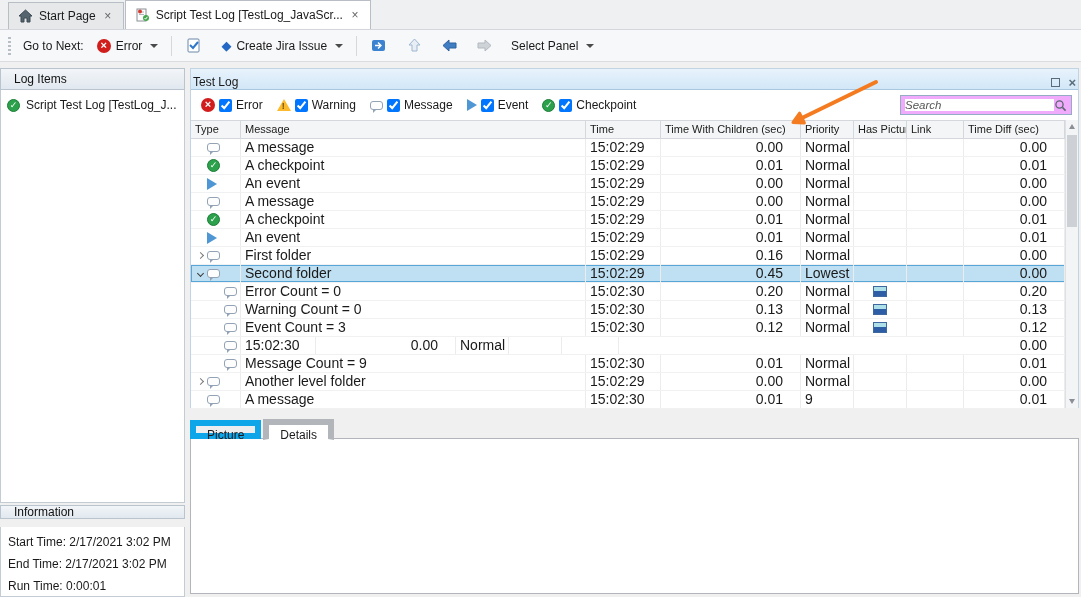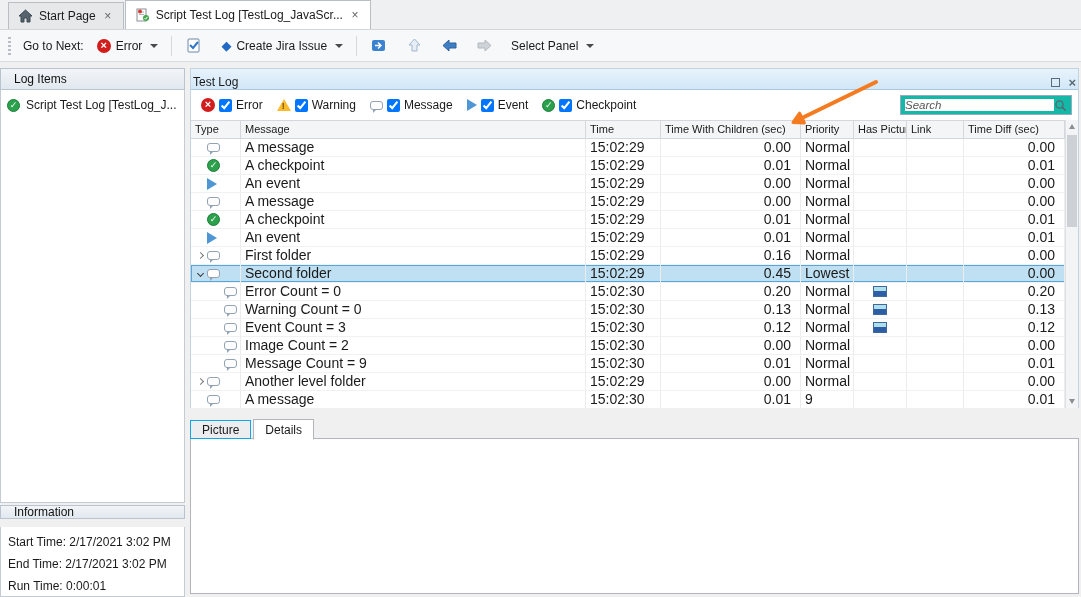--- a/index.html
+++ b/index.html
@@ -45,52 +45,52 @@
   
   .tl-panel { position:absolute; left:190px; top:68px; width:889px; height:340px; background:#fff; border:1px solid #c2d3e2; }
   .tl-head { height:21px; background:linear-gradient(180deg,#e8f3fc,#d2e7f7); border-bottom:1px solid #aac7e0; display:flex; align-items:flex-end; padding:0 2px; }
   .tl-head-controls { margin-left:auto; display:flex; align-items:center; gap:8px; }
   .float-btn { width:9px; height:9px; border:1px solid #5a6b7a; display:inline-block; }
   .close-btn { color:#5a6b7a; font-size:13px; line-height:13px; font-weight:bold; }
 
   .filterbar { height:30px; display:flex; align-items:center; gap:14px; padding:0 10px; background:#fff; position:relative; }
   .fgroup { display:flex; align-items:center; gap:4px; }
   .fcb { width:13px; height:13px; }
-  .searchbox { position:absolute; right:6px; top:5px; width:172px; height:20px; border:1px solid #94adc4; background:#14b8a6; display:flex; align-items:center; padding:0 4px; }
+  .searchbox { position:absolute; right:6px; top:5px; width:172px; height:20px; border:1px solid #94adc4; background:#f0abfc; display:flex; align-items:center; padding:0 4px; }
   .searchbox input { border:none; outline:none; flex:1; font-family:"Liberation Sans",sans-serif; font-size:11.5px; min-width:0; }
   .searchbox input::placeholder { font-style:italic; color:#555; }
 
   .ghead { height:19px; display:flex; background:#f4f5f6; border-top:1px solid #d4d8dc; border-bottom:1px solid #d4d8dc; margin-right:13px; }
   .hc { border-right:1px solid #d4d8dc; padding:0 4px; font-size:11px; line-height:17px; white-space:nowrap; overflow:hidden; }
   .gbody { height:270px; margin-right:13px; background:#fff; }
   .grow { display:flex; height:18px; line-height:17px; border-bottom:1px solid #f0f1f2; background:#fff; font-size:14px; }
   .grow.sel { background:#bfe0f2; box-shadow:inset 0 0 0 1px #58a6d8; }
   .bc { border-right:1px solid #ececed; padding:0 4px; white-space:nowrap; overflow:hidden; }
   .c0 { width:50px; } .c1 { width:345px; } .c2 { width:75px; } .c3 { width:140px; }
   .c4 { width:53px; } .c5 { width:53px; } .c6 { width:57px; } .c7 { flex:1; }
-  .num { text-align:right; padding-right:9px; }
+  .num { text-align:right; padding-right:17px; }
   .tcell { display:flex; align-items:center; padding:0 2px; }
   .picc { display:flex; align-items:center; justify-content:center; }
   .exp { width:14px; height:14px; display:inline-flex; align-items:center; justify-content:center; flex-shrink:0; }
   .exp.i1 { margin-left:17px; }
   .chev { display:inline-block; width:5px; height:5px; border-right:1px solid #7a7a7a; border-bottom:1px solid #7a7a7a; transform:rotate(-45deg); }
   .chev.open { border-color:#3a3a3a; transform:rotate(45deg); }
   .ric { margin-right:4px; }
 
   
   .vscroll { position:absolute; right:0; top:51px; width:13px; height:288px; background:#f3f4f5; border-left:1px solid #dde1e5; }
   .sb-btn { width:12px; height:13px; display:flex; align-items:center; justify-content:center; }
   .tri-up { width:0; height:0; border-left:3.5px solid transparent; border-right:3.5px solid transparent; border-bottom:5px solid #8a8f96; }
   .tri-dn { width:0; height:0; border-left:3.5px solid transparent; border-right:3.5px solid transparent; border-top:5px solid #8a8f96; }
   .sb-thumb { position:absolute; left:1px; top:15px; width:10px; height:92px; background:#cdd0d4; }
   .sb-btn.bottom { position:absolute; bottom:0; }
 
   
   .bottomtabs { position:absolute; left:190px; top:417px; height:22px; display:flex; align-items:flex-end; z-index:3; }
-  .btab { padding:0 11px; height:19px; line-height:18px; border:1px solid #0ea5e9; background:#ebedee; margin-right:2px; }
+  .btab { padding:0 11px; height:19px; line-height:18px; border:6px solid #0ea5e9; background:#ebedee; margin-right:2px; }
   .btab.active { height:21px; line-height:20px; background:#fff; border-color:#b2b6ba; border-bottom:1px solid #fff; position:relative; top:1px; }
   .details-panel { position:absolute; left:190px; top:438px; width:889px; height:156px; background:#fff; border:1px solid #b2b6ba; }
 
   
   .annot { position:absolute; left:768px; top:74px; z-index:5; pointer-events:none; }
 </style>
 </head>
 <body>
 
 <div class="app">
@@ -389,21 +389,20 @@
             <span class="picture-icon"></span>
           </div>
           <div class="bc c6"></div>
           <div class="bc c7 num">0.12</div>
         </div>
         <div class="grow">
           <div class="bc c0 tcell">
             <span class="exp i1"></span>
             <span class="ric message-icon"></span>
           </div>
-          <div class="bc c1">Image Count = 2</div>
           <div class="bc c2">15:02:30</div>
           <div class="bc c3 num">0.00</div>
           <div class="bc c4">Normal</div>
           <div class="bc c5 picc"></div>
           <div class="bc c6"></div>
           <div class="bc c7 num">0.00</div>
         </div>
         <div class="grow">
           <div class="bc c0 tcell">
             <span class="exp i1"></span>

